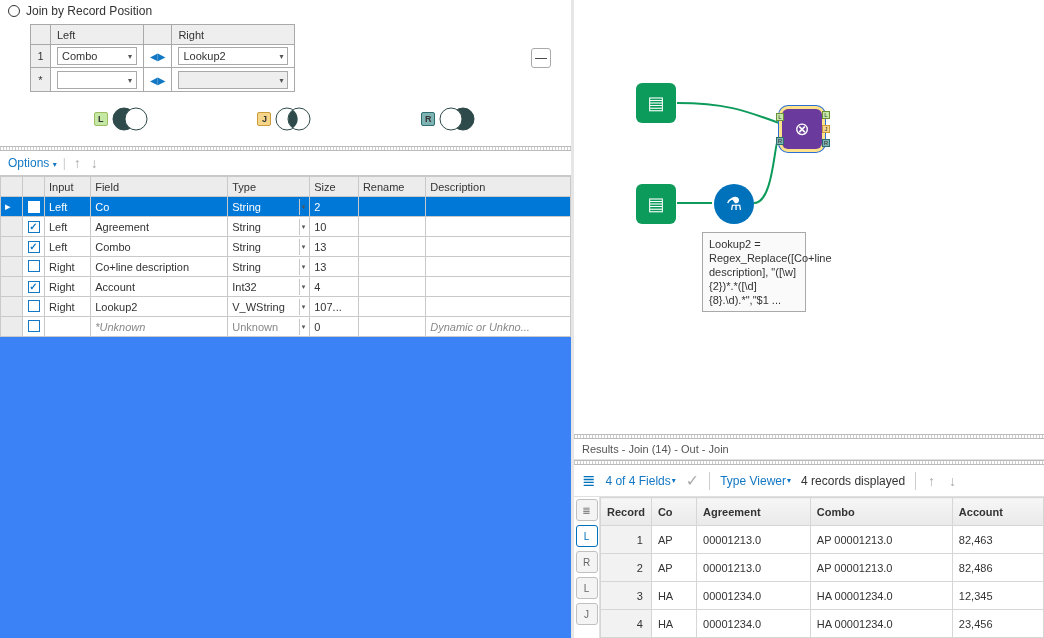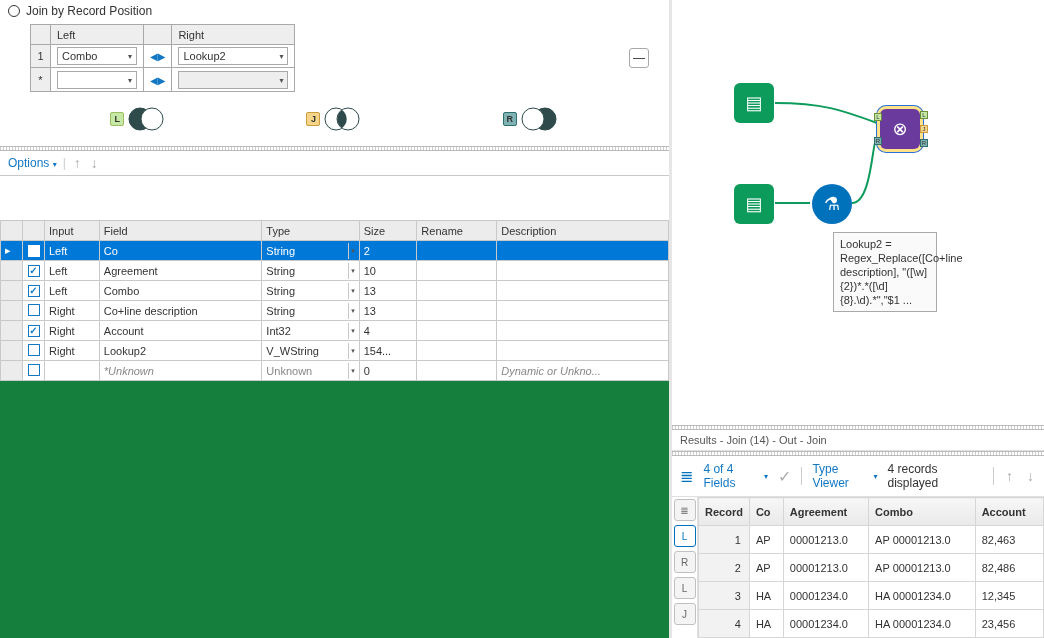--- a/index.html
+++ b/index.html
@@ -1,18 +1,18 @@
 <!DOCTYPE html>
 <html><head>
 <meta charset="utf-8">
 <style>
 * { box-sizing: border-box; margin: 0; padding: 0; }
 body { font-family: "Segoe UI", Tahoma, sans-serif; font-size: 12px; background: #fff; color: #333; width: 1044px; height: 638px; overflow: hidden; }
 .root { display: flex; width: 100%; height: 100%; }
-.left-col { width: 672px; border-right: 3px solid #e6e6e6; display: flex; flex-direction: column; }
+.left-col { width: 574px; border-right: 3px solid #e6e6e6; display: flex; flex-direction: column; }
 .right-col { flex: 1; display: flex; flex-direction: column; }
 
 
 .radio-line { display: flex; align-items: center; gap: 6px; padding: 4px 8px 2px 8px; }
 .radio { width: 12px; height: 12px; border: 1px solid #333; border-radius: 50%; display: inline-flex; align-items: center; justify-content: center; }
 .radio.checked::after { content: ""; width: 6px; height: 6px; border-radius: 50%; background: #333; }
 
 
 .join-table-wrap { margin: 4px 18px 0 30px; display: flex; align-items: center; }
 .join-table { border-collapse: collapse; }
@@ -35,21 +35,21 @@
 
 
 .divider-grip { height: 5px; background: repeating-linear-gradient(90deg, #ccc 0 1px, #fff 1px 3px); border-top: 1px solid #bbb; border-bottom: 1px solid #bbb; }
 .options-bar { display: flex; align-items: center; padding: 4px 8px; border-bottom: 1px solid #c9c9c9; gap: 6px; }
 .options-link { color: #1378c4; cursor: pointer; }
 .tri { font-size: 8px; color: #1378c4; }
 .updown { color: #aaa; font-size: 14px; cursor: pointer; padding: 0 2px; }
 .tip { font-size: 11px; color: #444; margin-left: 40px; }
 
 
-.grid-wrap { flex: 1; background: #15803d; overflow: hidden; margin-top: 44px; }
+.grid-wrap { flex: 1; background: #3b82f6; overflow: hidden; }
 .field-grid { border-collapse: collapse; width: 100%; background: #fff; }
 .field-grid th, .field-grid td { border: 1px solid #c9c9c9; font-size: 11px; padding: 2px 4px; text-align: left; height: 20px; }
 .field-grid th { background: #ececec; font-weight: normal; }
 .field-grid .checkcell { width: 22px; text-align: center; }
 .field-grid .rowhdr { width: 22px; background: #ececec; }
 .checkbox { width: 12px; height: 12px; border: 1px solid #1378c4; display: inline-flex; align-items: center; justify-content: center; background: #fff; }
 .checkbox.checked::after { content: "✓"; font-size: 10px; color: #1378c4; font-weight: bold; }
 .field-grid tr.selected td { background: #0078d7; color: #fff; }
 .field-grid tr.selected .checkbox { border-color: #fff; }
 .field-grid tr.selected .checkbox.checked::after { color: #fff; }
@@ -61,21 +61,21 @@
 .canvas { flex: 1; position: relative; background: #fff; }
 .tool { position: absolute; width: 40px; height: 40px; border-radius: 6px; display: flex; align-items: center; justify-content: center; }
 .tool.green { background: #0d9b5b; }
 .tool.blue { background: #0072bc; border-radius: 50%; }
 .tool.purple { background: #6a3a9c; box-shadow: 0 0 0 3px #ffe28a, 0 0 0 4px #2a6fd6; }
 .tool-icon { color: #fff; font-size: 18px; }
 .join-box { position: absolute; }
 .anchor { position: absolute; width: 8px; height: 8px; background: #c5e8a5; border: 1px solid #6a8f3a; font-size: 6px; text-align: center; line-height: 6px; }
 .anchor.r { background: #7fb3b3; border-color: #2e6e6e; }
 .anchor.j { background: #f4d58a; border-color: #ce9b3a; }
-.formula-tip { position: absolute; border: 1px solid #a9a9a9; background: #fafafa; padding: 4px 6px; font-size: 11px; width: 104px; line-height: 14px; margin-left: 33px; }
+.formula-tip { position: absolute; border: 1px solid #a9a9a9; background: #fafafa; padding: 4px 6px; font-size: 11px; width: 104px; line-height: 14px; }
 
 
 .results-hdr-strip { height: 5px; background: repeating-linear-gradient(90deg, #ccc 0 1px, #fff 1px 3px); border-top: 1px solid #bbb; border-bottom: 1px solid #bbb; }
 .results-title { padding: 4px 8px; color: #555; font-size: 11px; border-bottom: 1px solid #e0e0e0; }
 .results-toolbar { display: flex; align-items: center; padding: 6px 8px; gap: 10px; border-bottom: 1px solid #e0e0e0; }
 .toolbar-link { color: #1378c4; cursor: pointer; display: flex; align-items: center; gap: 1px; }
 .toolbar-sep { width: 1px; height: 18px; background: #ccc; }
 .check-icon { color: #aaa; font-size: 16px; }
 .results-body { display: flex; }
 .results-left-icons { width: 26px; border-right: 1px solid #e0e0e0; display: flex; flex-direction: column; align-items: center; gap: 4px; padding-top: 2px; }
@@ -236,21 +236,21 @@
               <td>4</td>
               <td></td>
               <td></td>
             </tr>
             <tr>
               <td class="rowhdr"></td>
               <td class="checkcell"><span class="checkbox"></span></td>
               <td>Right</td>
               <td>Lookup2</td>
               <td class="type-cell">V_WString<span class="type-caret">▾</span></td>
-              <td>154...</td>
+              <td>107...</td>
               <td></td>
               <td></td>
             </tr>
             <tr>
               <td class="rowhdr"></td>
               <td class="checkcell"><span class="checkbox"></span></td>
               <td></td>
               <td class="gray-text">*Unknown</td>
               <td class="type-cell" style="color:#888">Unknown<span class="type-caret">▾</span></td>
               <td>0</td>

